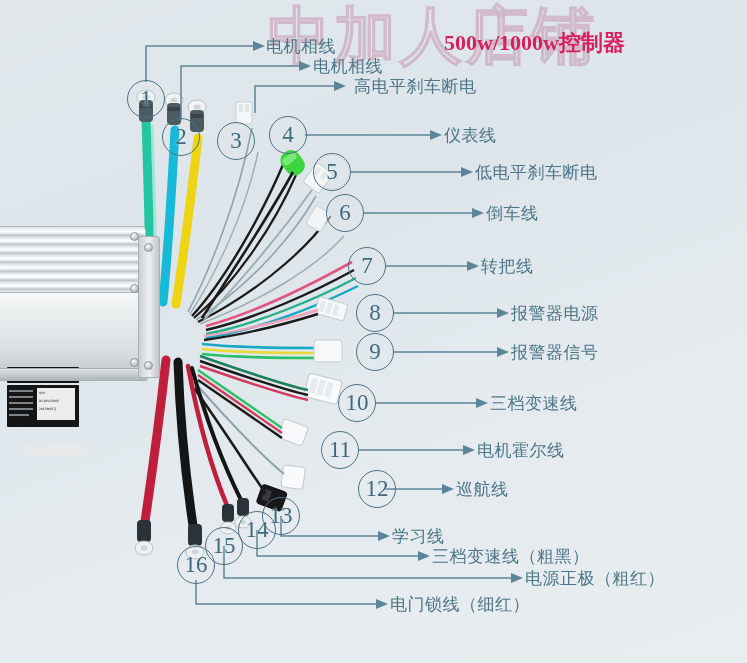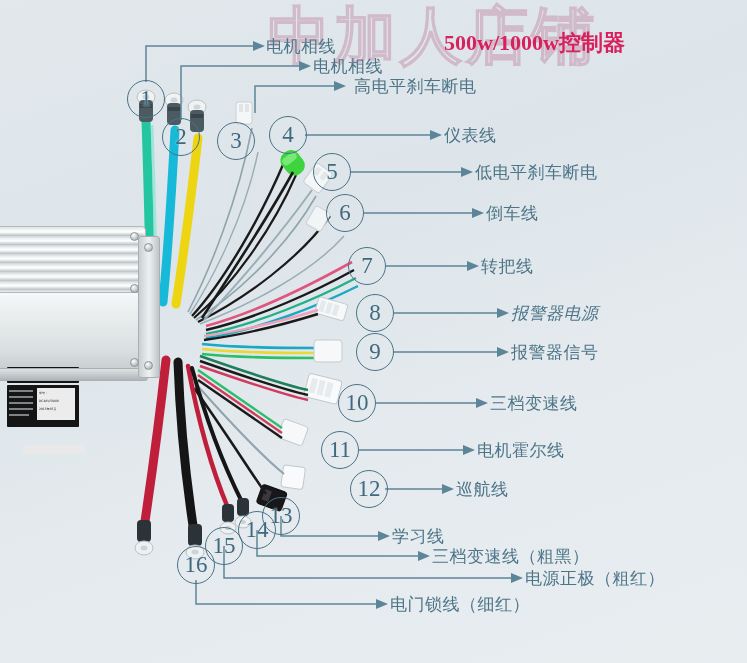--- a/index.html
+++ b/index.html
@@ -328,36 +328,36 @@
   <div class="num" style="left:162px;top:118px;">2</div>
   <div class="num" style="left:217px;top:122px;">3</div>
   <div class="num" style="left:269px;top:116px;">4</div>
   <div class="num" style="left:313px;top:153px;">5</div>
   <div class="num" style="left:326px;top:194px;">6</div>
   <div class="num" style="left:348px;top:247px;">7</div>
   <div class="num" style="left:356px;top:294px;">8</div>
   <div class="num" style="left:356px;top:333px;">9</div>
   <div class="num" style="left:338px;top:384px;">10</div>
   <div class="num" style="left:321px;top:431px;">11</div>
-  <div class="num" style="left:350px;top:470px;">12</div>
+  <div class="num" style="left:358px;top:470px;">12</div>
   <div class="num" style="left:262px;top:497px;">13</div>
   <div class="num" style="left:238px;top:511px;">14</div>
   <div class="num" style="left:205px;top:527px;">15</div>
   <div class="num" style="left:177px;top:546px;">16</div>
 
   <div class="title">500w/1000w控制器</div>
 
   <div class="lab" style="left:266px;top:35px;">电机相线</div>
   <div class="lab" style="left:313px;top:55px;">电机相线</div>
   <div class="lab" style="left:348px;top:75px;margin-left:6px;">高电平刹车断电</div>
   <div class="lab" style="left:444px;top:124px;">仪表线</div>
   <div class="lab" style="left:475px;top:161px;">低电平刹车断电</div>
   <div class="lab" style="left:486px;top:202px;">倒车线</div>
   <div class="lab" style="left:481px;top:255px;">转把线</div>
-  <div class="lab" style="left:511px;top:302px;font-style:italic;">报警器电源</div>
+  <div class="lab" style="left:511px;top:302px;">报警器电源</div>
   <div class="lab" style="left:511px;top:341px;">报警器信号</div>
   <div class="lab" style="left:490px;top:392px;">三档变速线</div>
   <div class="lab" style="left:477px;top:439px;">电机霍尔线</div>
   <div class="lab" style="left:456px;top:478px;">巡航线</div>
   <div class="lab" style="left:392px;top:525px;">学习线</div>
   <div class="lab" style="left:432px;top:545px;">三档变速线（粗黑）</div>
   <div class="lab" style="left:525px;top:567px;">电源正极（粗红）</div>
   <div class="lab" style="left:390px;top:593px;">电门锁线（细红）</div>
 
 </div>

